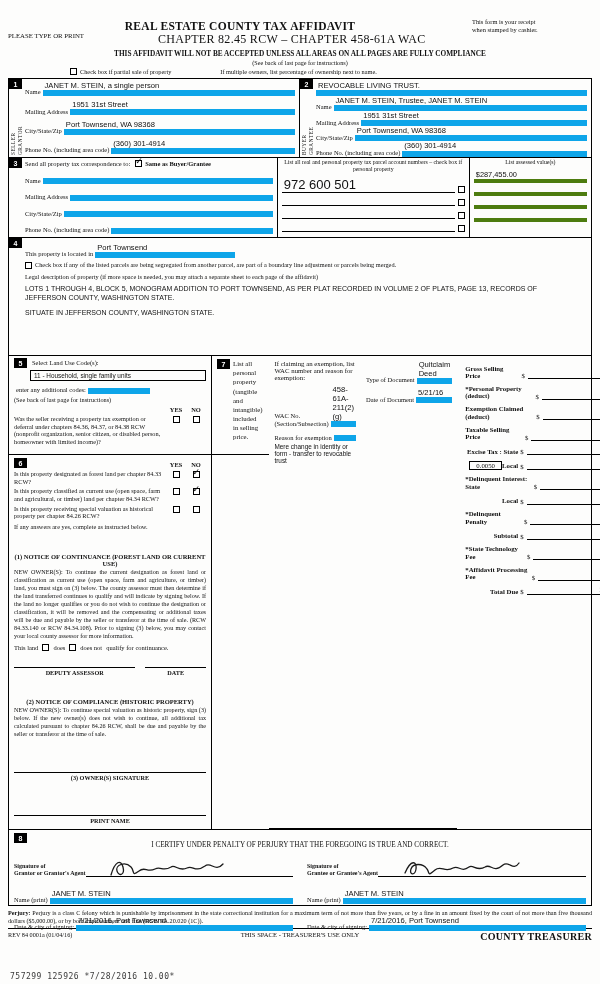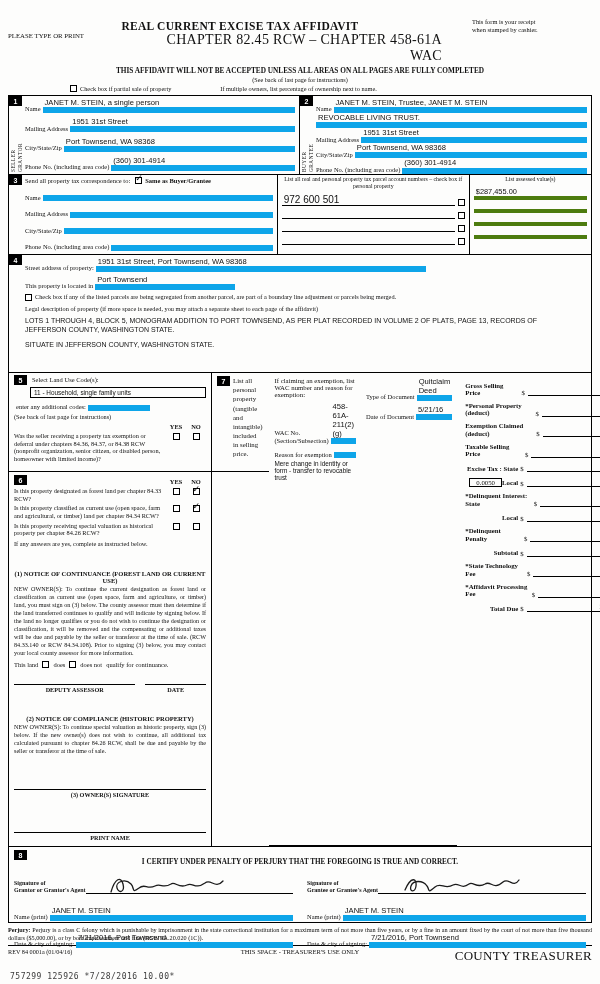--- a/index.html
+++ b/index.html
@@ -13,21 +13,21 @@
   .hdr-top{display:flex;align-items:flex-start}
   .logo{display:flex;gap:3px;width:138px;align-items:flex-start}
   .lg1{font-size:6.5px}
   .lg2{font-size:13px;font-weight:bold;font-style:italic;line-height:1}
   .lg3{font-size:6.5px;font-style:italic}
   .titleblk{flex:1;text-align:center;padding-top:14px}
   .title{font-size:11.5px;font-weight:bold;letter-spacing:.3px}
   .rnote{width:120px;font-size:6.4px;line-height:1.25;padding-top:12px}
   .hdr-row2{display:flex;align-items:flex-start;margin-top:-2px}
   .typeprint{width:150px;font-size:6.8px}
-  .chapter{flex:1;text-align:right;font-size:14px;letter-spacing:.3px}
+  .chapter{flex:1;text-align:left;font-size:12px;letter-spacing:.3px}
   .hdr-sp{width:150px}
   .warning{text-align:center;font-size:7.3px;font-weight:bold;margin-top:2px}
   .seeback{text-align:center;font-size:6.2px;margin-top:1px}
   .hdr-check{display:flex;align-items:center;font-size:6.3px;padding:2px 0 2px 62px;gap:3px}
   .hc2{margin-left:46px}
 
   
   .cb{display:inline-block;width:7px;height:7px;border:1px solid #000;background:#fff;position:relative;flex:none;vertical-align:-1px}
   .ck{position:absolute;left:-1px;top:-4px;font-size:9px;font-weight:bold;font-family:"DejaVu Sans",sans-serif;line-height:1}
   .numbox{display:inline-flex;align-items:center;justify-content:center;width:13px;height:10px;background:#000;color:#fff;font-size:7px;font-weight:bold;font-family:"Liberation Sans",sans-serif;flex:none}
@@ -53,21 +53,21 @@
   .fields{display:flex;flex-direction:column;justify-content:space-between;height:100%}
 
   
   .sec3{display:flex;height:80px}
   .s3c1{width:46%;padding:2px 4px 3px 16px;display:flex;flex-direction:column;justify-content:space-between}
   .s3send{font-size:6.5px;display:flex;align-items:center;gap:3px;flex-wrap:nowrap}
   .s3c2{width:33%;border-left:1px solid #000;padding:1px 4px;display:flex;flex-direction:column}
   .s3c3{flex:1;border-left:1px solid #000;padding:1px 4px;display:flex;flex-direction:column}
   .s3hdr{font-size:5.8px;line-height:1.2;text-align:center}
   .prow{display:flex;align-items:flex-end;gap:3px;margin-top:4px}
-  .pval{flex:1;border-bottom:1px solid #000;min-height:9px;font-size:10px;padding:0 2px}
+  .pval{flex:1;border-bottom:1px solid #000;min-height:9px;font-size:13px;padding:0 2px}
   .arow{margin-top:4px}
   .aval{display:block;border-bottom:4px solid #4d7c0f;min-height:9px;font-size:7.4px;padding:0 2px}
 
   
   .sec4{height:118px;padding:2px 6px 2px 16px}
   .small{font-size:6.3px;line-height:1.25}
   .cbline{display:flex;align-items:center;gap:3px;margin-top:3px}
   .s4loc{width:55%;margin-top:3px}
   .legal{font-size:7px;line-height:1.3;margin-top:3px;padding-right:10px}
 
@@ -112,57 +112,57 @@
   .mval{width:92px;border-bottom:1px solid #000;text-align:right;font-size:7px;min-height:9px;font-family:"Liberation Sans",sans-serif;padding-right:2px}
   .ratebox{border:1px solid #000;font-size:6.8px;padding:0 6px;margin-left:4px}
   .s7min{margin-top:auto;padding:0 4px 8px 4px}
   .minline{font-size:6.8px;font-weight:bold;text-align:center}
   .seeinstr{font-size:6.4px;font-weight:bold;text-align:center;margin-top:2px}
 
   
   .sec8{height:76px;padding:2px 5px}
   .certline{position:relative;text-align:center;padding:1px 0 2px 0}
   .certline .numbox{position:absolute;left:0;top:1px}
-  .certify{font-size:7.2px;font-weight:bold}
+  .certify{font-size:7.2px;font-weight:normal}
   .sigcols{display:flex;gap:14px}
   .sigcol{flex:1}
   .sigrow{display:flex;align-items:flex-end;height:24px}
   .siglabel{font-size:6px;font-weight:bold;line-height:1.2;white-space:nowrap}
   .sigline{flex:1;position:relative;height:100%;border-bottom:1px solid #000}
   .squiggle{position:absolute;bottom:-5px;left:8px}
   .sigcol .field{margin-top:12px}
 
   
   .perjury{font-size:6.2px;line-height:1.3;margin-top:3px;text-align:justify}
   .footer{display:flex;align-items:flex-start;border-top:1px solid #000;margin-top:3px;padding-top:2px}
   .frev{width:160px;font-size:6.2px}
   .fspace{flex:1;text-align:center;font-size:6.6px}
-  .fct{width:160px;text-align:right;font-size:13px;font-weight:normal;letter-spacing:.3px}
+  .fct{width:160px;text-align:right;font-size:10px;font-weight:bold;letter-spacing:.3px}
   .receipt-print{position:absolute;left:10px;bottom:3px;font-family:"DejaVu Sans Mono",monospace;font-size:8px;color:#3a3a3a;letter-spacing:.5px}
 </style>
 </head>
 <body>
 
 <div class="page">
 
   <div class="hdr-top">
     <div class="titleblk">
-      <div class="title">REAL CURRENT EXCISE TAX AFFIDAVIT</div>
+      <div class="title">REAL ESTATE COUNTY TAX AFFIDAVIT</div>
     </div>
     <div class="rnote">
       <div>This form is your receipt</div>
       <div>when stamped by cashier.</div>
     </div>
   </div>
   <div class="hdr-row2">
     <div class="typeprint">PLEASE TYPE OR PRINT</div>
     <div class="chapter">CHAPTER 82.45 RCW – CHAPTER 458-61A WAC</div>
     <div class="hdr-sp"></div>
   </div>
-  <div class="warning">THIS AFFIDAVIT WILL NOT BE ACCEPTED UNLESS ALL AREAS ON ALL PAGES ARE FULLY COMPLETED</div>
+  <div class="warning">THIS AFFIDAVIT WILL NOT BE ACCEPTED UNLESS ALL AREAS ON ALL PAGES ARE FULLY COMPLIANCE</div>
   <div class="seeback">(See back of last page for instructions)</div>
   <div class="hdr-check">
     <span class="cb"></span>
     <span class="hc1">Check box if partial sale of property</span>
     <span class="hc2">If multiple owners, list percentage of ownership next to name.</span>
   </div>
 
   <div class="form-box">
 
     <div class="row sec12">
@@ -192,25 +192,25 @@
         </div>
       </div>
       <div class="party buyer">
         <div class="numbox abs">2</div>
         <div class="vlabel">
           <span>BUYER</span>
           <span>GRANTEE</span>
         </div>
         <div class="fields">
           <div class="field">
+              <span class="val typed">REVOCABLE LIVING TRUST.</span>
+            </div>
+          <div class="field">
               <span class="lbl">Name</span>
               <span class="val typed">JANET M. STEIN, Trustee, JANET M. STEIN</span>
-            </div>
-          <div class="field">
-              <span class="val typed">REVOCABLE LIVING TRUST.</span>
             </div>
           <div class="field">
               <span class="lbl">Mailing Address</span>
               <span class="val typed">1951 31st Street</span>
             </div>
           <div class="field">
               <span class="lbl">City/State/Zip</span>
               <span class="val typed">Port Townsend, WA 98368</span>
             </div>
           <div class="field">
@@ -279,24 +279,20 @@
             <span class="aval"></span>
           </div>
         <div class="arow">
             <span class="aval"></span>
           </div>
       </div>
     </div>
 
     <div class="row sec4">
       <div class="numbox abs">4</div>
-      <div class="field">
-          <span class="lbl">Street address of property:</span>
-          <span class="val typed" style="max-width:330px">1951 31st Street, Port Townsend, WA 98368</span>
-        </div>
       <div class="field s4loc">
           <span class="lbl">This property is located in</span>
           <span class="val typed" style="max-width:140px">Port Townsend</span>
         </div>
       <div class="cbline">
         <span class="cb"></span>
         <span class="small">Check box if any of the listed parcels are being segregated from another parcel, are part of a boundary line adjustment or parcels being merged.</span>
       </div>
       <div class="small" style="margin-top:4px">Legal description of property (if more space is needed, you may attach a separate sheet to each page of the affidavit)</div>
       <div class="legal typed">LOTS 1 THROUGH 4, BLOCK 5, MONOGRAM ADDITION TO PORT TOWNSEND, AS PER PLAT RECORDED IN VOLUME 2 OF PLATS, PAGE 13, RECORDS OF JEFFERSON COUNTY, WASHINGTON STATE.</div>

